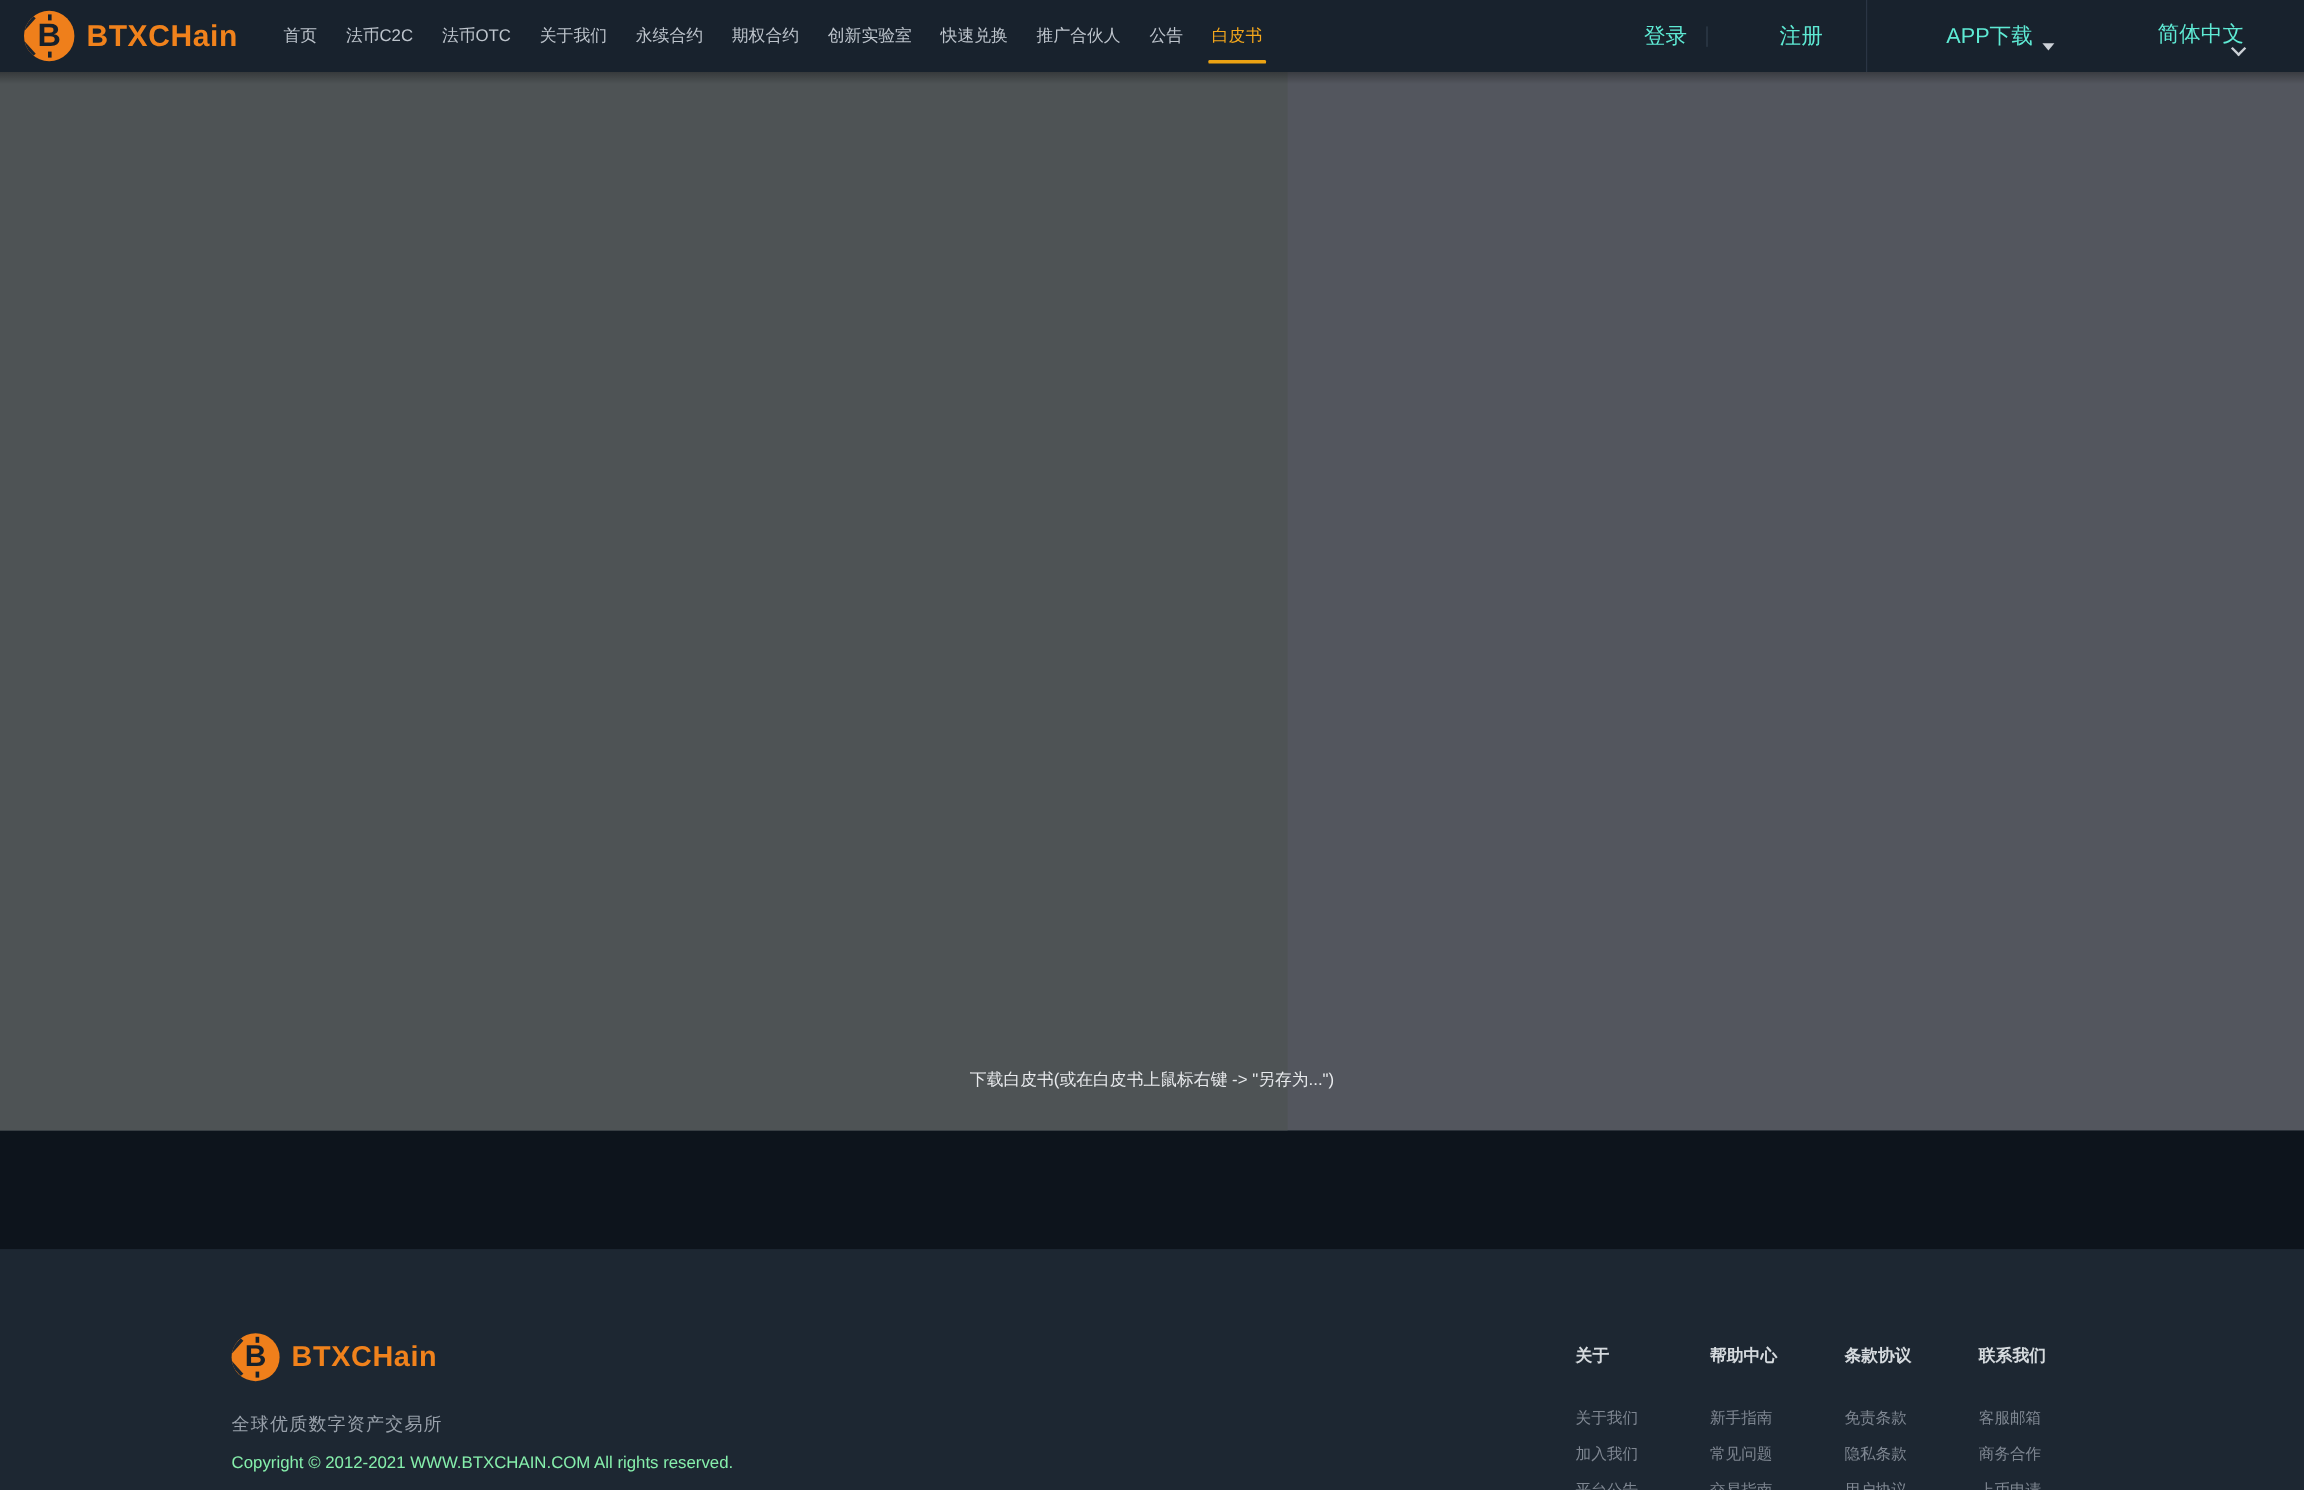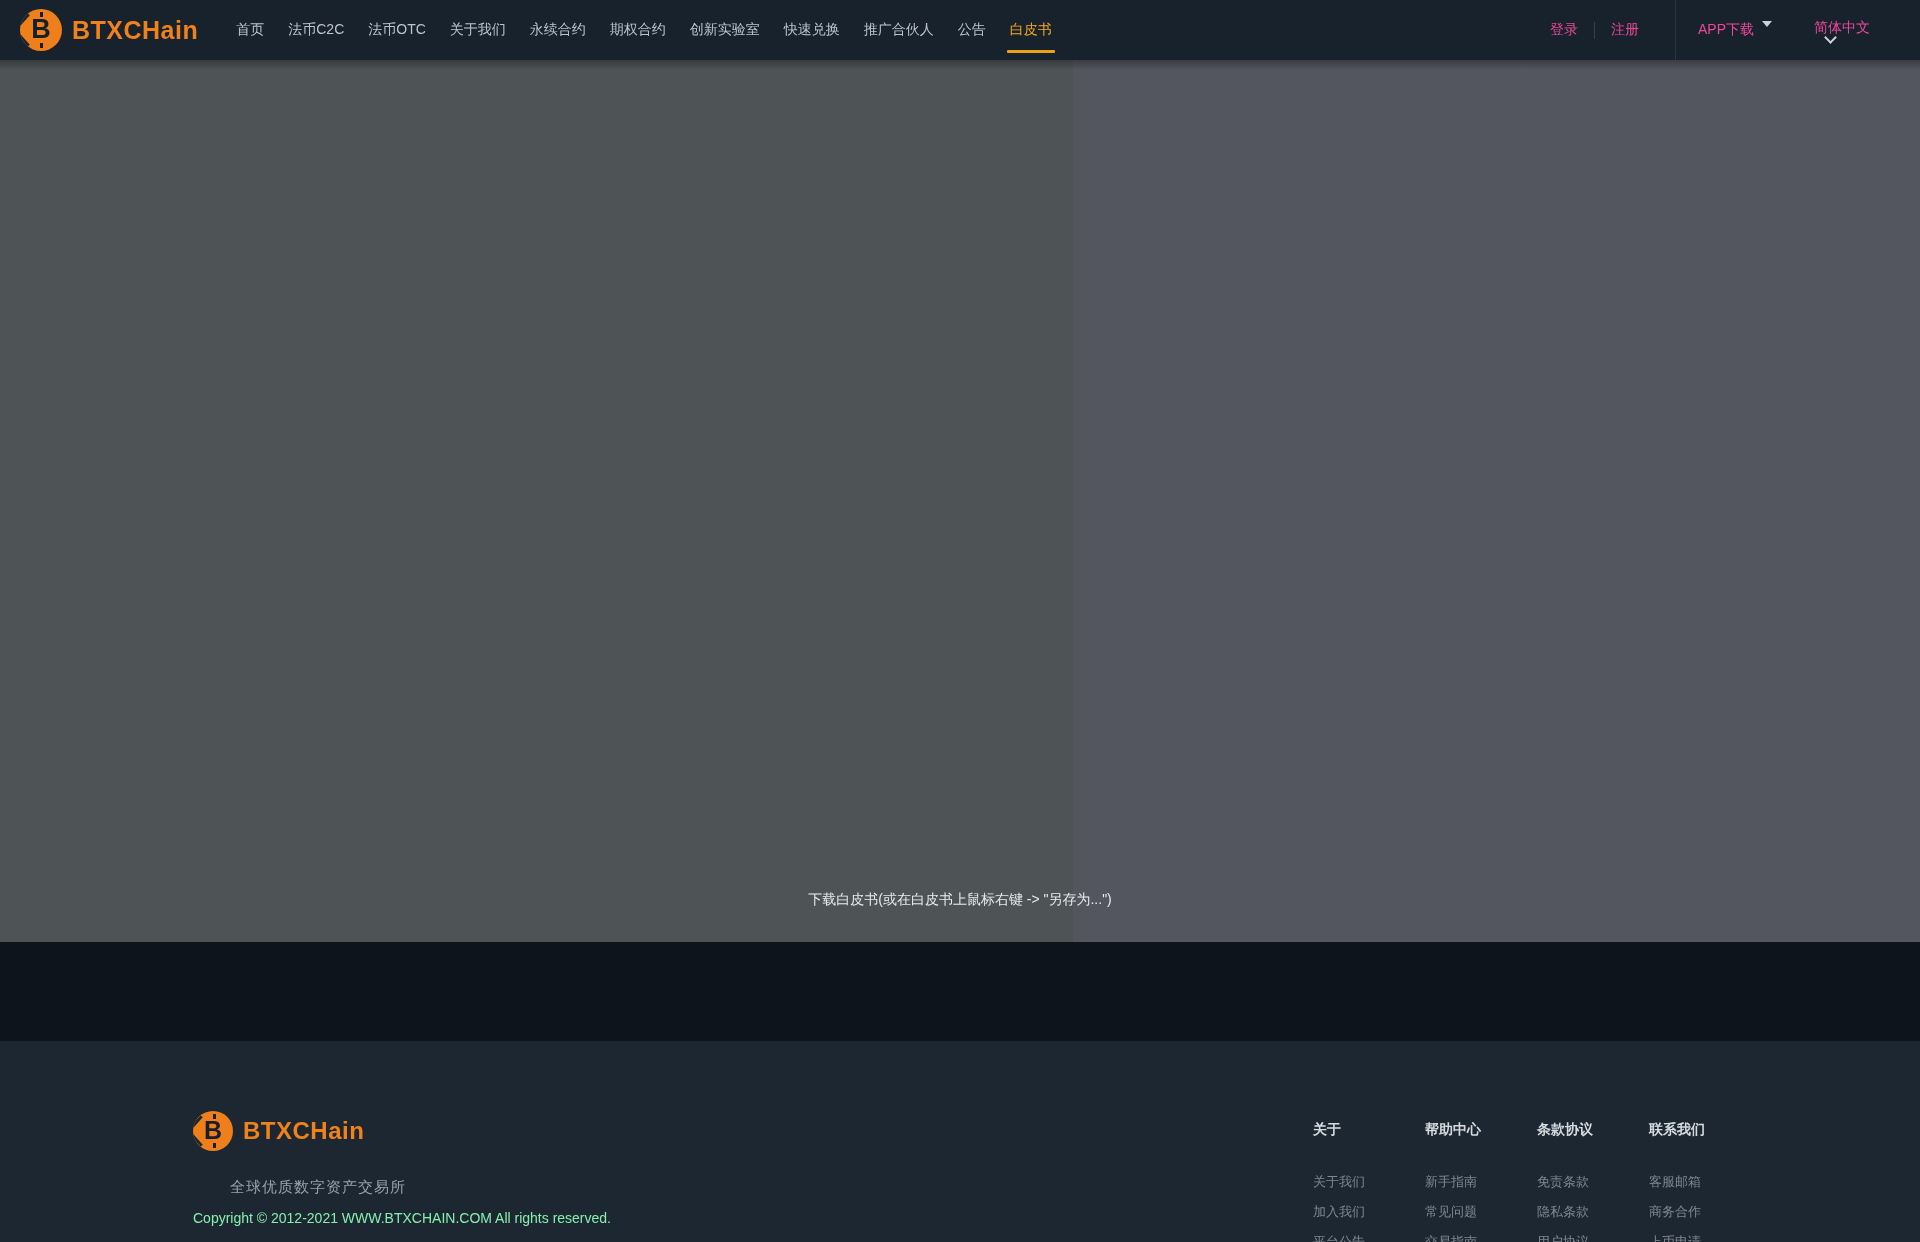--- a/index.html
+++ b/index.html
@@ -28,24 +28,24 @@
   .footer .logo-text { font-size:24px; }
 
   .nav { display:flex; align-items:center; height:76px; margin-left:26px; }
   .nav-item { position:relative; height:60px; display:flex; align-items:center;
     padding:0 12px; font-size:14px; color:#bdc4cc; cursor:pointer; white-space:nowrap; }
   .nav-item.active { color:#f5a81c; }
   .nav-item.active::after { content:""; position:absolute; left:9px; right:9px;
     bottom:7px; height:3px; background:#eba313; border-radius:1px; }
 
   .header-right { margin-left:auto; display:flex; align-items:center; height:60px; }
-  .hr-link { font-size:14px; color:#ec4899; cursor:pointer; white-space:nowrap; }
+  .hr-link { font-size:18px; color:#5eead4; cursor:pointer; white-space:nowrap;margin-left:44px; }
   .mini-divider { width:1px; height:17px; background:#33404f; margin:0 16px; }
   .tall-divider { width:1px; height:60px; background:#2a3544; margin:0 22px 0 36px; }
-  .menu { display:flex; align-items:flex-start; cursor:pointer; }
+  .menu { display:flex; align-items:flex-end; cursor:pointer; }
   .caret-down { width:0; height:0; margin-left:8px;
     border-left:5px solid transparent; border-right:5px solid transparent;
     border-top:6px solid #ccd1d7; }
   .menu-lang { margin-left:42px;flex-direction:column; }
   .chevron-down { width:9px; height:9px; margin-left:12px; margin-top:-4px;
     border-right:2px solid #ccd1d7; border-bottom:2px solid #ccd1d7;
     transform:rotate(45deg); }
 
   
   .viewer { position:relative; width:1920px; height:882px; background:#53565e; }
@@ -56,21 +56,21 @@
   .download-hint { position:absolute; left:0; right:0; bottom:33px; text-align:center;
     font-size:14px; color:#e8eaed; cursor:pointer; z-index:3; }
 
   
   .band { width:1920px; height:99px; background:#0d141c; }
 
   
   .footer { position:relative; width:1920px; height:201px; background:#1d2732; }
   .footer-brand { position:absolute; left:193px; top:70px; }
   .footer-brand .brand-row { display:flex; align-items:center; }
-  .footer-tagline { margin-top:27px; font-size:15px; color:#99a1ab; letter-spacing:1px;margin-left:37px; }
+  .footer-tagline { margin-top:27px; font-size:15px; color:#99a1ab; letter-spacing:1px; }
   .footer-copyright { margin-top:13px; font-size:14px; color:#86efac; }
   .footer-cols { position:absolute; left:1313px; top:80px; display:flex; }
   .footer-col { width:112px; }
   .footer-col-title { font-size:14px; color:#d5dade; font-weight:bold; }
   .footer-links { margin-top:28px; }
   .footer-link { font-size:13px; color:#7f8792; line-height:30px; cursor:pointer;
     white-space:nowrap; }
 </style>
 </head>
 <body>

